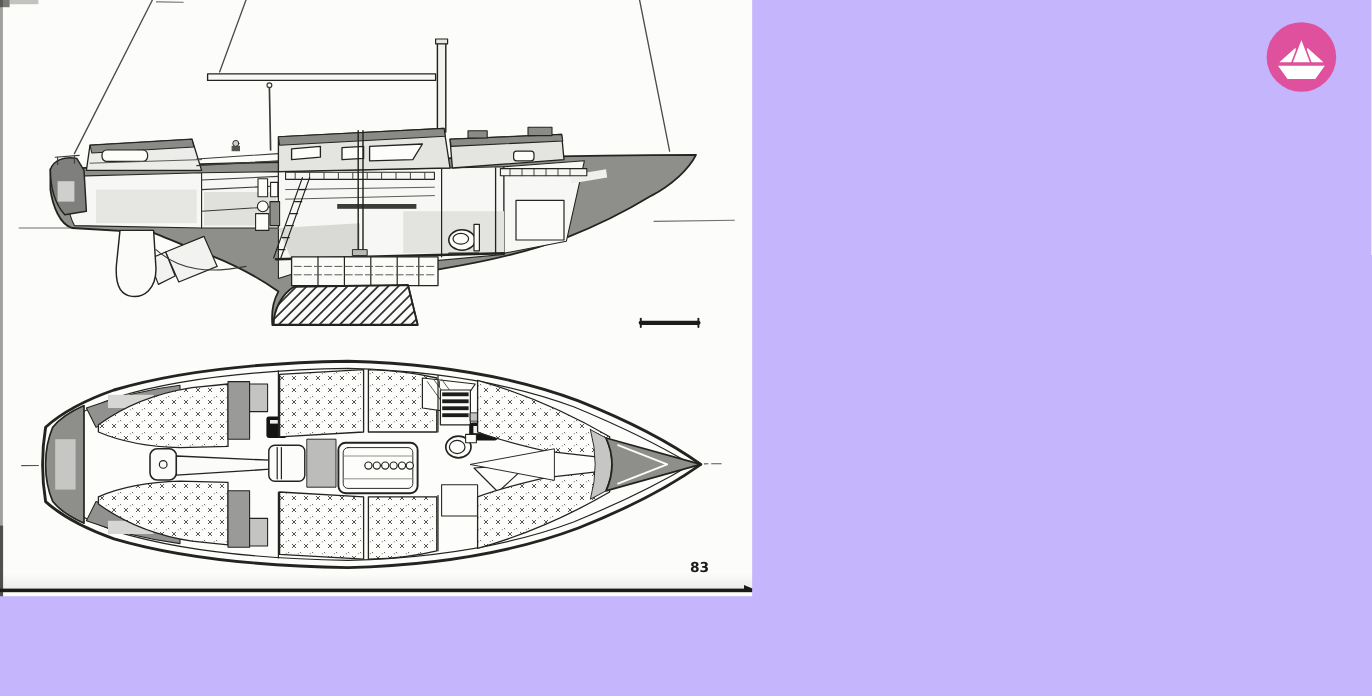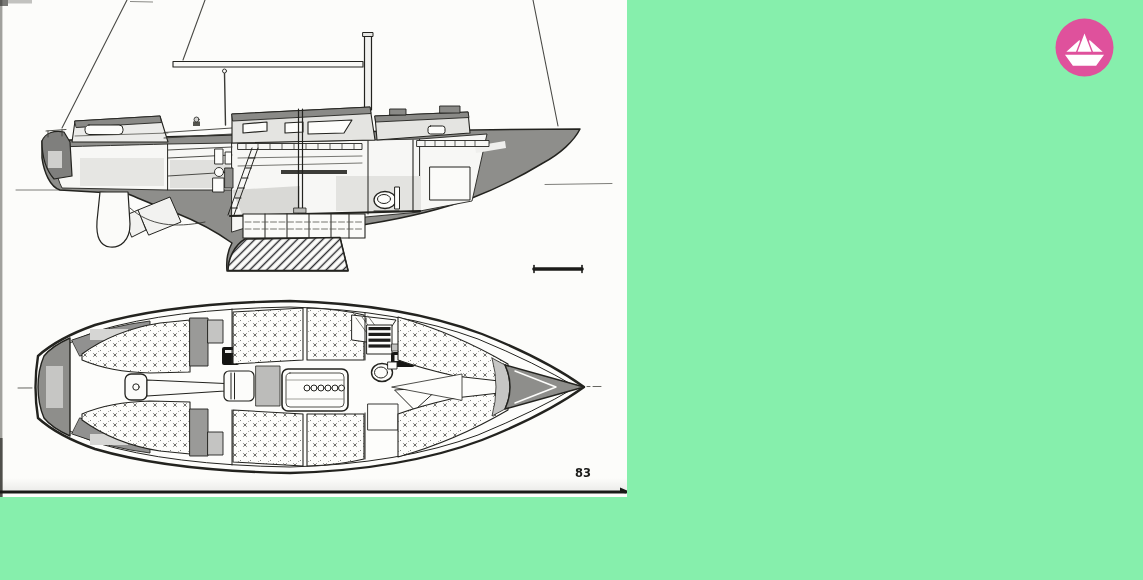--- a/index.html
+++ b/index.html
@@ -1,16 +1,16 @@
 <!DOCTYPE html>
 <html><head>
 <meta charset="utf-8">
 <style>
   html,body{margin:0;padding:0;background:#ffffff;}
-  .stage{position:relative;width:1143px;height:580px;background:#86efac;overflow:hidden;
+  .stage{position:relative;width:1143px;height:580px;background:#c4b5fd;overflow:hidden;
          font-family:"DejaVu Sans",sans-serif;}
   .scan{position:absolute;left:0;top:0;}
   .logo-badge{position:absolute;left:1054px;top:17px;width:61px;height:62px;cursor:pointer;}
   .page-num{font-family:"DejaVu Sans",sans-serif;font-weight:bold;font-size:11.5px;fill:#1c1c1a;}
   svg{display:block;}
 </style>
 </head>
 <body>
 
 <div class="stage">

